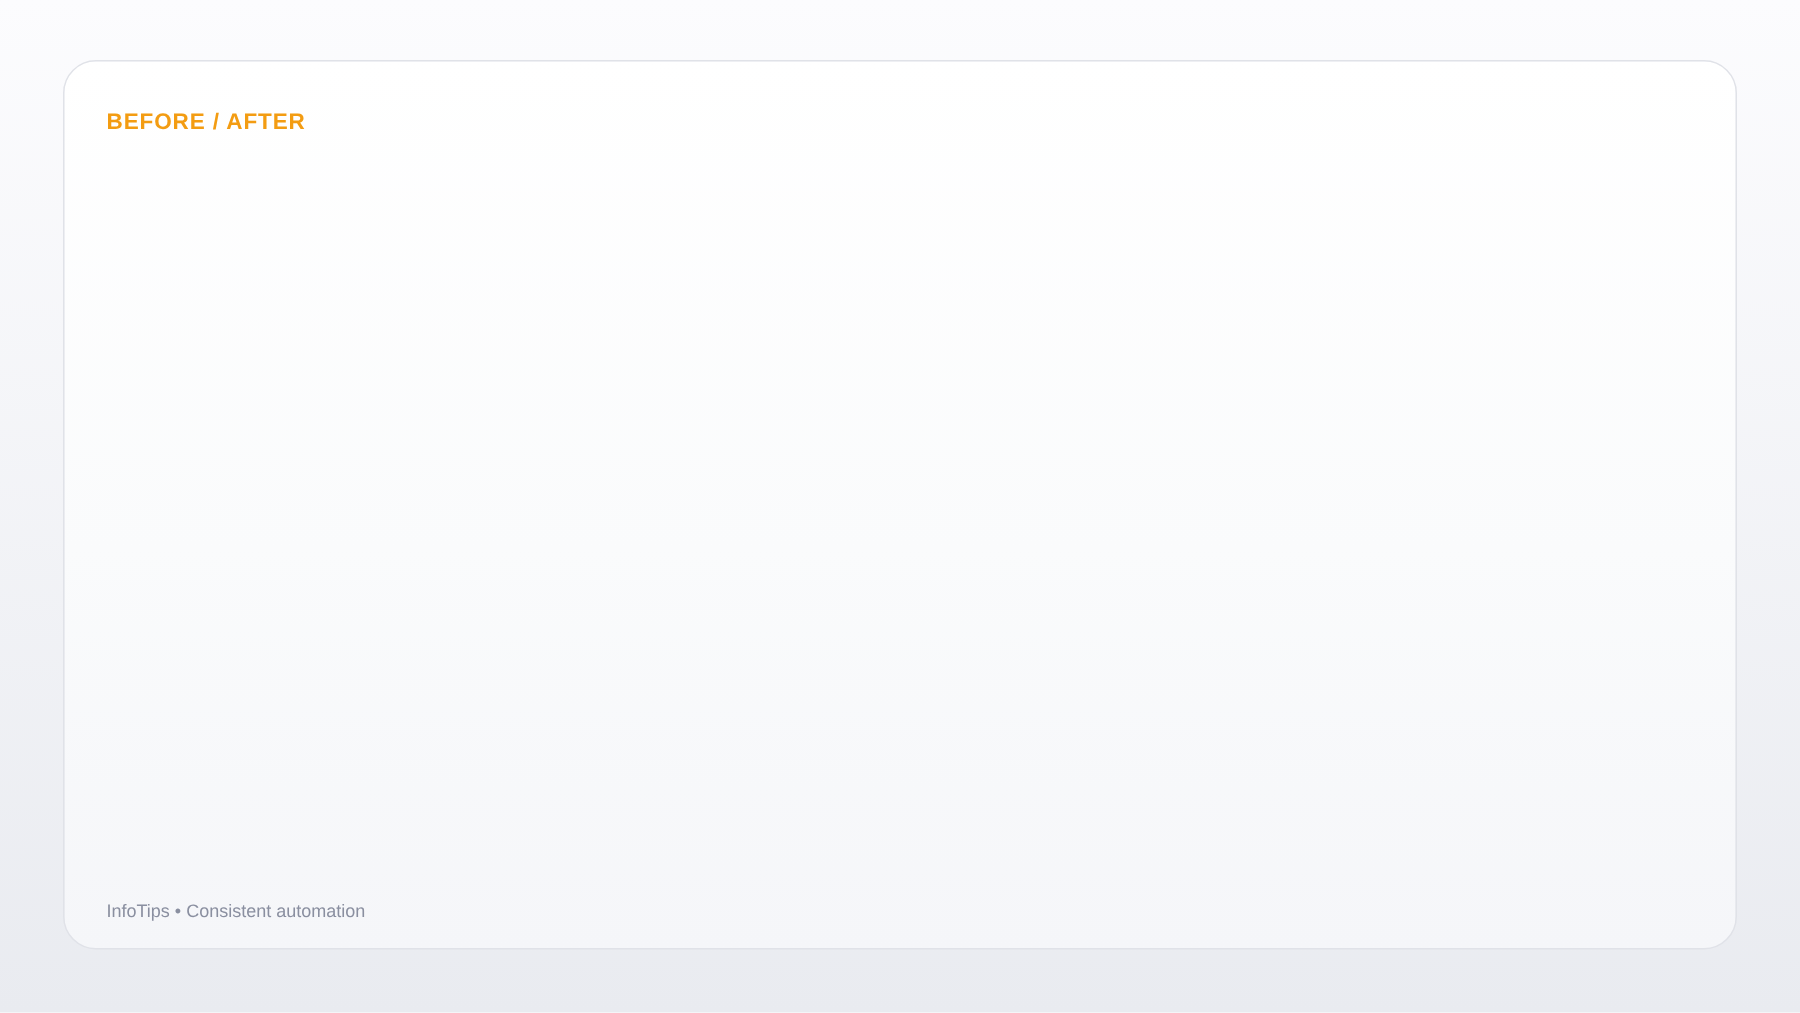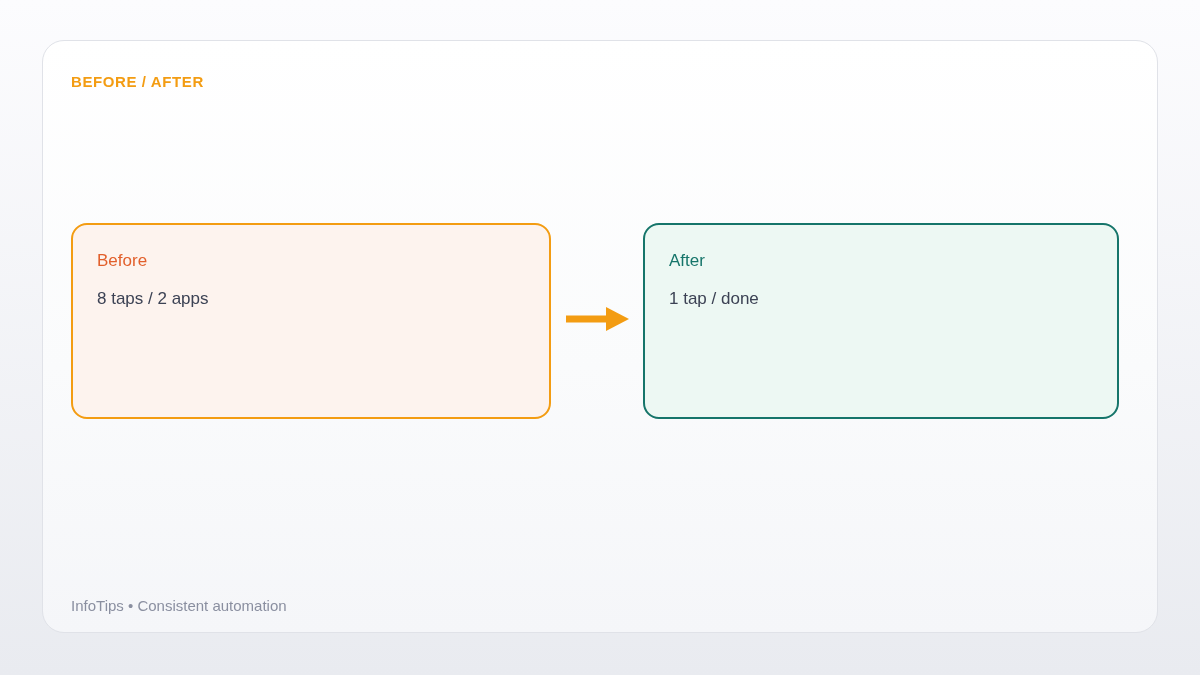--- a/index.html
+++ b/index.html
@@ -85,50 +85,28 @@
     flex: 1;
     display: flex;
     align-items: center;
     justify-content: center;
     color: var(--accent-orange, #f39c12);
   }
   .footer {
     position: absolute;
     left: 28px;
     bottom: 18px;
-    font-size: 15px;
+    font-size: 12px;
     color: var(--footer-color, #8a8fa0);
   }
 </style>
 </head>
 <body>
 
 <div class="frame">
 
   <div class="eyebrow">BEFORE / AFTER</div>
 
 
-  <div class="compare-row">
-
-    <div class="panel before">
-      <div class="panel-title">Before</div>
-      <div class="panel-body">8 taps / 2 apps</div>
-    </div>
-
-    <div class="arrow-wrap">
-      <span>
-        <svg width="66" height="26" viewBox="0 0 66 26" aria-hidden="true">
-          <line x1="2" y1="13" x2="44" y2="13" stroke="currentColor" stroke-width="7"></line>
-          <polygon points="42,1 65,13 42,25" fill="currentColor"></polygon>
-        </svg>
-      </span>
-    </div>
-
-    <div class="panel after">
-      <div class="panel-title">After</div>
-      <div class="panel-body">1 tap / done</div>
-    </div>
-
-  </div>
 
   <div class="footer">InfoTips • Consistent automation</div>
 
 </div>
 
 </body></html>

